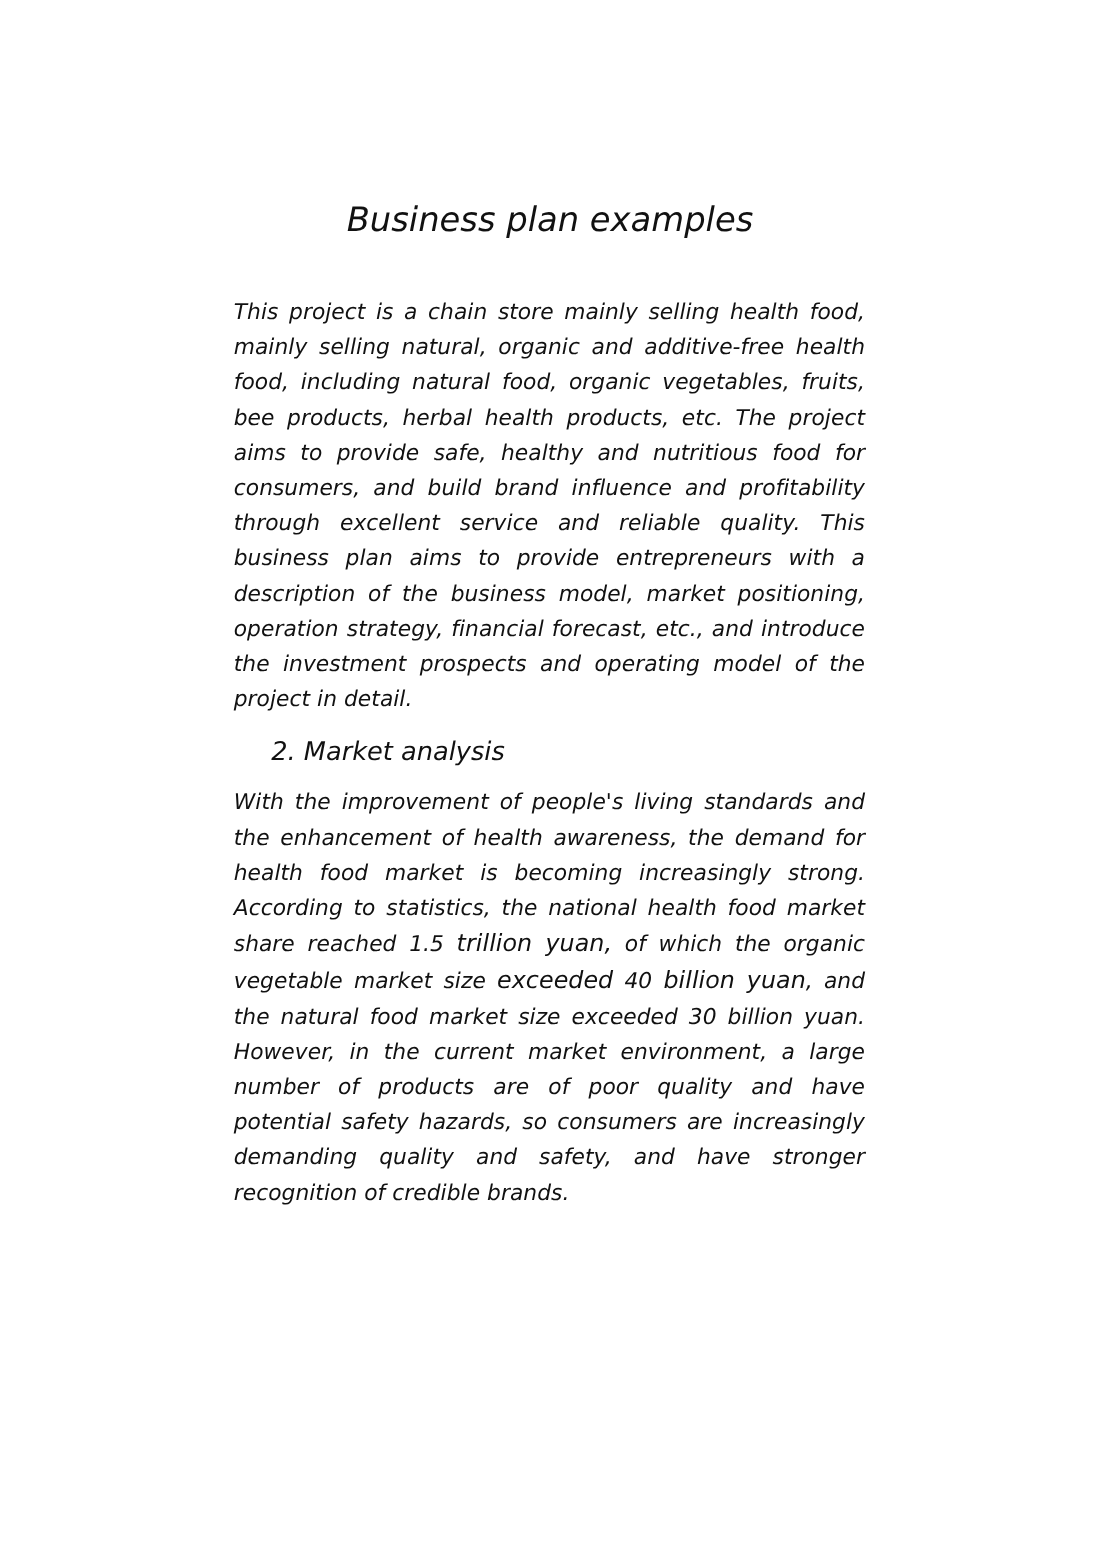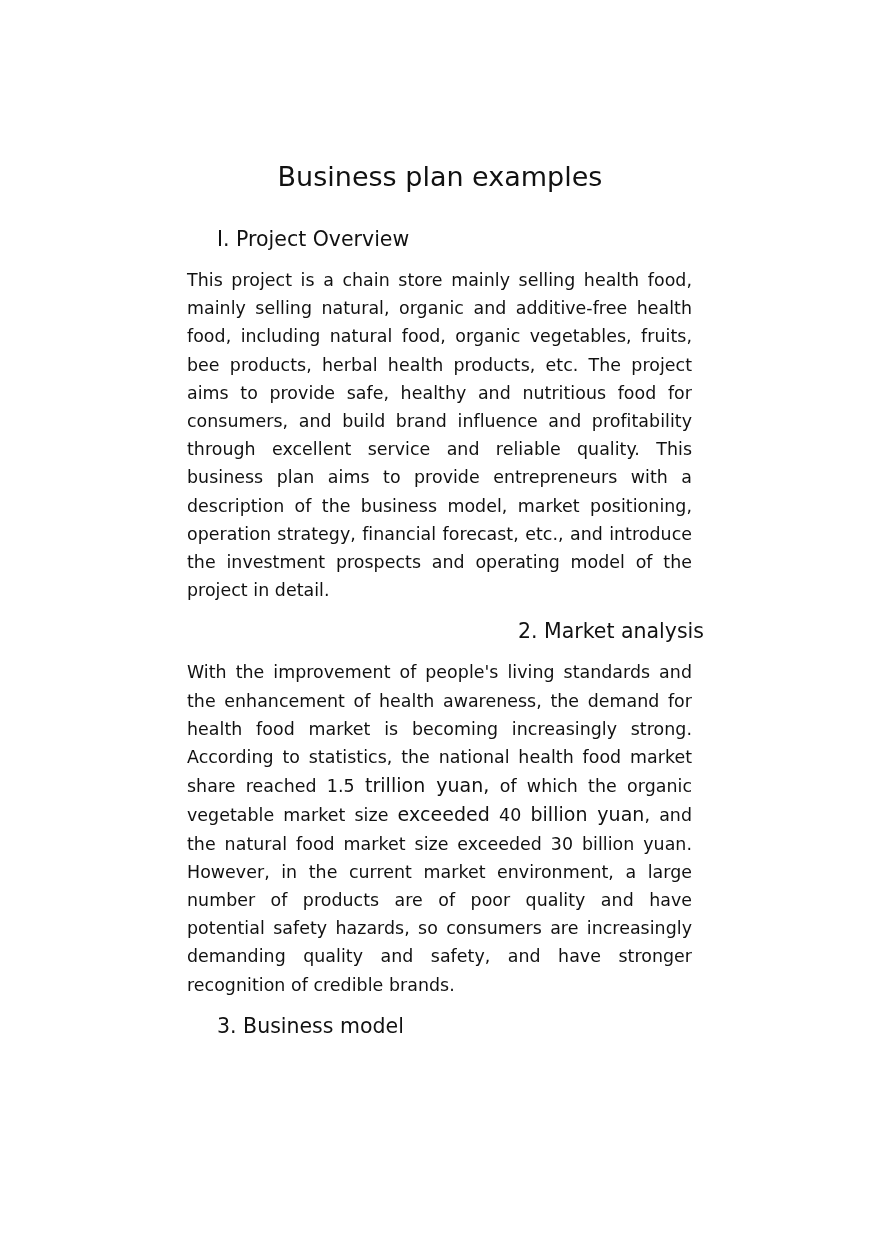--- a/index.html
+++ b/index.html
@@ -15,20 +15,21 @@
       font-family: "DejaVu Sans", sans-serif;
       color: #111111;
     }
     .page {
       position: absolute;
       left: 0;
       top: 0;
       width: 836px;
       height: 1247px;
       background: #ffffff;
+      font-style: italic;
     }
     .title {
       position: absolute;
       top: 157px;
       left: 0;
       width: 880px;
       text-align: center;
       font-size: 27px;
       line-height: 40px;
       margin: 0;
@@ -52,31 +53,29 @@
       font-size: 17.4px;
       line-height: 28.2px;
       margin: 12px;
       text-align: justify;
       text-align-last: left;
       letter-spacing: 0.05px;
     }
     .small {
       font-size: 19px;
     }
-    #h2 { margin-top: 0px; text-align: right; }
+    #h2 { margin-top: 0px; }
     #h3 { margin-top: 0px; }
   </style>
 </head>
 <body>
 
 <div class="page">
   <h1 class="title">Business plan examples</h1>
 
   <div class="content">
-    <h2 class="heading" id="h1">I. Project Overview</h2>
     <p class="para">This project is a chain store mainly selling health food, mainly selling natural, organic and additive-free health food, including natural food, organic vegetables, fruits, bee products, herbal health products, etc. The project aims to provide safe, healthy and nutritious food for consumers, and build brand influence and profitability through excellent service and reliable quality. This business plan aims to provide entrepreneurs with a description of the business model, market positioning, operation strategy, financial forecast, etc., and introduce the investment prospects and operating model of the project in detail.</p>
 
     <h2 class="heading" id="h2">2. Market analysis</h2>
     <p class="para"><span>With the improvement of people's living standards and the enhancement of health awareness, the demand for health food market is becoming increasingly strong. According to statistics, the national health food market share reached 1.5 </span><span class="small">trillion yuan,</span><span> of which the organic vegetable market size </span><span class="small">exceeded</span><span> 40 </span><span class="small">billion yuan</span><span>, and the natural food market size exceeded 30 billion yuan. However, in the current market environment, a large number of products are of poor quality and have potential safety hazards, so consumers are increasingly demanding quality and safety, and have stronger recognition of credible brands.</span></p>
 
-    <h2 class="heading" id="h3">3. Business model</h2>
   </div>
 </div>
 
 </body></html>

